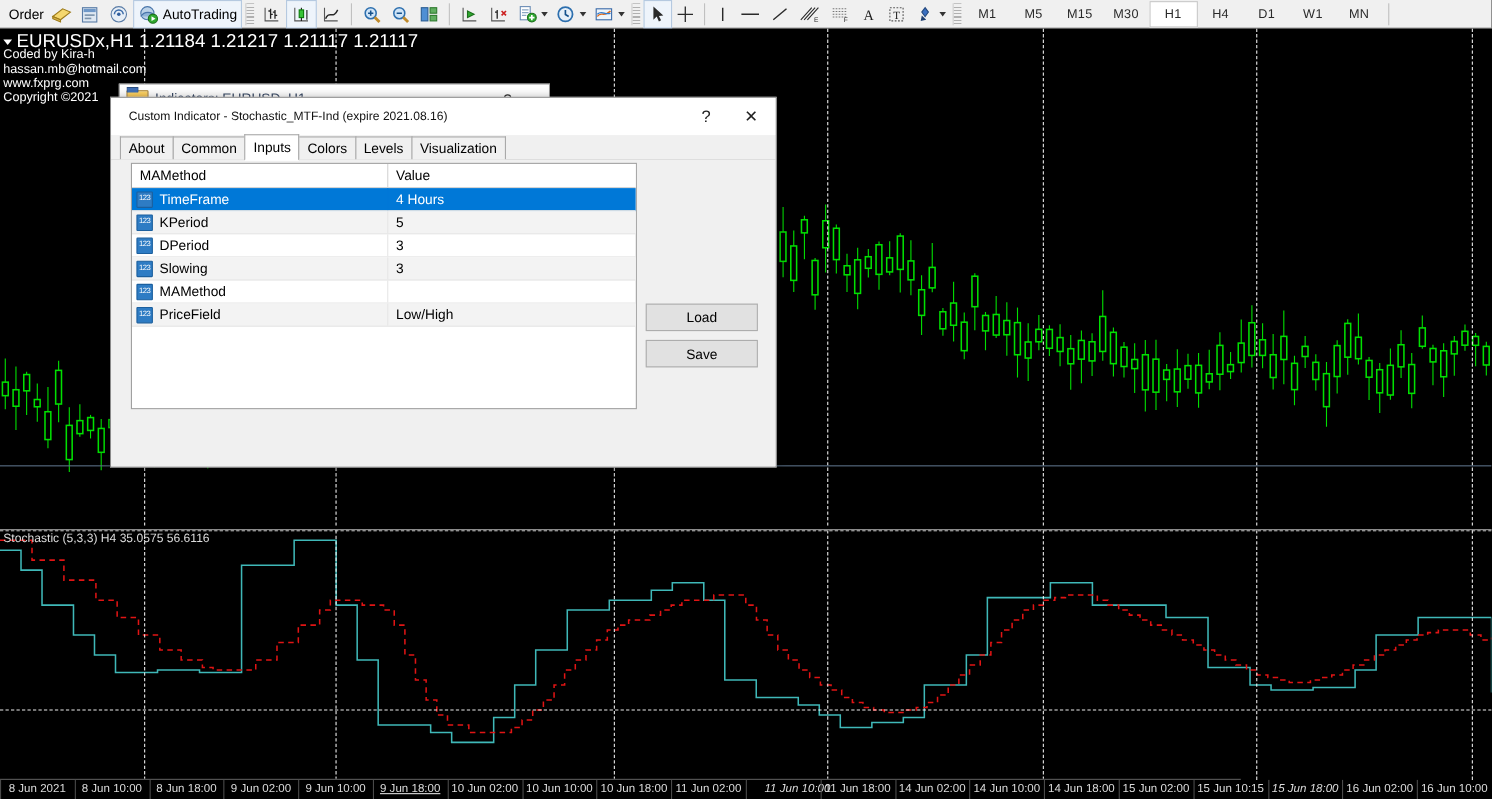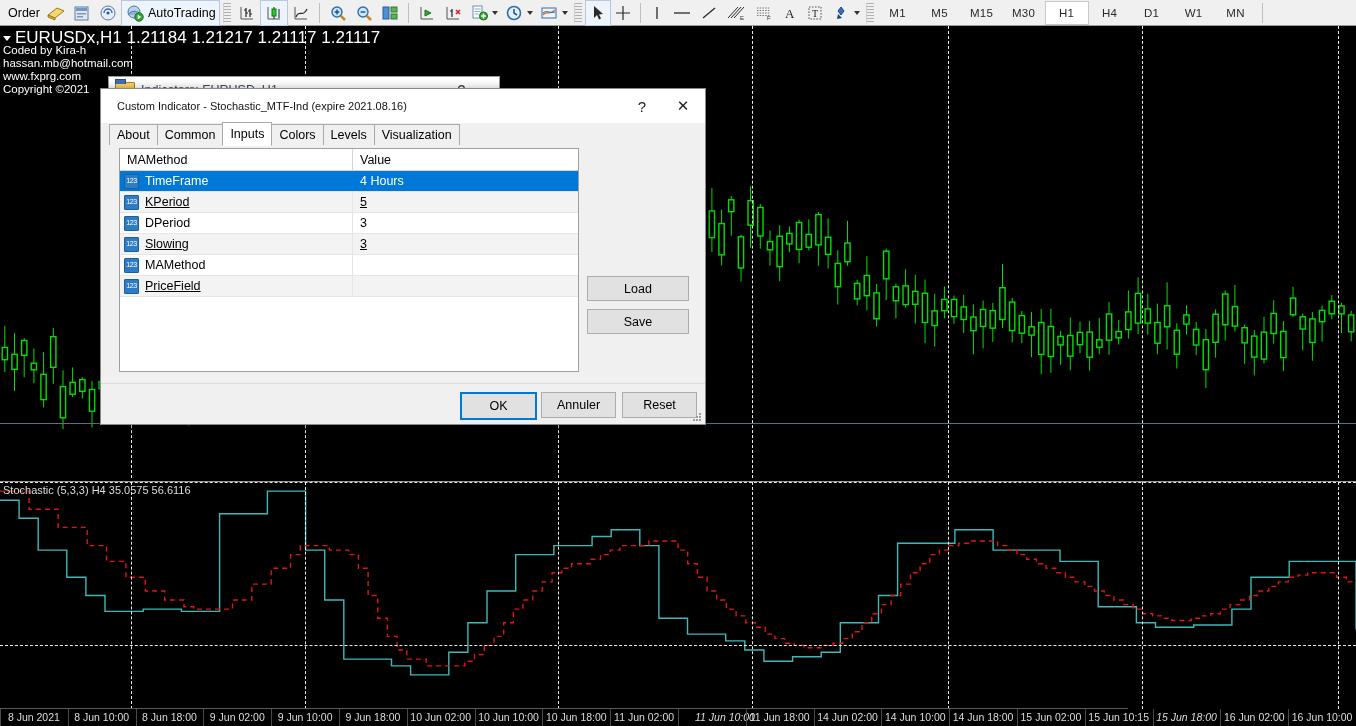--- a/index.html
+++ b/index.html
@@ -85,21 +85,21 @@
   #tabpage{position:absolute;left:0;top:56px;width:604px;height:279px;background:#f0f0f0;}
 
   #grid{position:absolute;left:18px;top:3px;width:458px;height:222px;
     background:#ffffff;border:1px solid #a0a0a0;overflow:hidden;}
   #grid-head{display:flex;height:21px;background:#ffffff;border-bottom:1px solid #d4d4d4;}
   .gh{display:flex;align-items:center;font-size:12.5px;color:#000;padding-left:7px;
     box-sizing:border-box;}
   .gh.c1{width:233px;border-right:1px solid #d4d4d4;}
   .gh.c2{flex:1;}
   .grow{display:flex;height:20px;border-bottom:1px solid #e6e6e6;align-items:center;}
-  .grow.alt{background:#f3f3f3;text-decoration:underline;}
+  .grow.alt{background:#f3f3f3;}
   .grow.sel{background:#0078d7;}
   .gc1{width:233px;display:flex;align-items:center;padding-left:4px;box-sizing:border-box;
     border-right:1px solid #e6e6e6;height:100%;}
   .grow.sel .gc1{border-right:1px solid #0078d7;}
   .gc2{flex:1;display:flex;align-items:center;padding-left:7px;box-sizing:border-box;height:100%;}
   .vname{font-size:12.5px;color:#000;margin-left:6px;}
   .vval{font-size:12.5px;color:#000;}
   .grow.sel .vname,.grow.sel .vval{color:#ffffff;}
   .ico123{width:13px;height:13px;background:#2e7cc4;border:1px solid #1b5f9e;border-radius:1px;
     position:relative;flex:0 0 auto;}
@@ -659,21 +659,21 @@
       <div class="tick" style="left: 33.9px;">8 Jun 2021</div>
       <div class="tick-sep" style="left: 67.8px;"></div>
       <div class="tick" style="left: 101.7px;">8 Jun 10:00</div>
       <div class="tick-sep" style="left: 135.6px;"></div>
       <div class="tick" style="left: 169.5px; text-align: center;">8 Jun 18:00</div>
       <div class="tick-sep" style="left: 203.4px;"></div>
       <div class="tick" style="left: 237.3px;">9 Jun 02:00</div>
       <div class="tick-sep" style="left: 271.2px;"></div>
       <div class="tick" style="left: 305.1px;">9 Jun 10:00</div>
       <div class="tick-sep" style="left: 339px;"></div>
-      <div class="tick" style="left: 372.9px;">9 Jun 18:00</div>
+      <div class="tick" style="left: 372.9px; text-decoration: underline;">9 Jun 18:00</div>
       <div class="tick-sep" style="left: 406.8px;"></div>
       <div class="tick" style="left: 440.7px;">10 Jun 02:00</div>
       <div class="tick-sep" style="left: 474.6px;"></div>
       <div class="tick" style="left: 508.5px;">10 Jun 10:00</div>
       <div class="tick-sep" style="left: 542.4px;"></div>
       <div class="tick" style="left: 576.3px;">10 Jun 18:00</div>
       <div class="tick-sep" style="left: 610.2px;"></div>
       <div class="tick" style="left: 644.1px;">11 Jun 02:00</div>
       <div class="tick-sep" style="left: 678px;"></div>
       <div class="tick" style="left: 725px; font-style: italic;">11 Jun 10:00</div>
@@ -782,26 +782,23 @@
           <span class="ico123"></span>
           <span class="vname">MAMethod</span>
         </div>
       </div>
 
       <div class="grow alt">
         <div class="gc1">
           <span class="ico123"></span>
           <span class="vname">PriceField</span>
         </div>
+        <div class="gc2">
+          <span class="vval">Low/High</span>
+        </div>
       </div>
     </div>
 
     <div class="sidebtn" style="left:486px;top:131px">Load</div>
     <div class="sidebtn" style="left:486px;top:164px">Save</div>
   </div>
 
-  <div id="dlg-footer">
-    <div class="footbtn primary" style="left:359px">OK</div>
-    <div class="footbtn" style="left:440px">Annuler</div>
-    <div class="footbtn" style="left:521px">Reset</div>
-    <div class="grip"></div>
-  </div>
 </div>
 
 </body></html>

